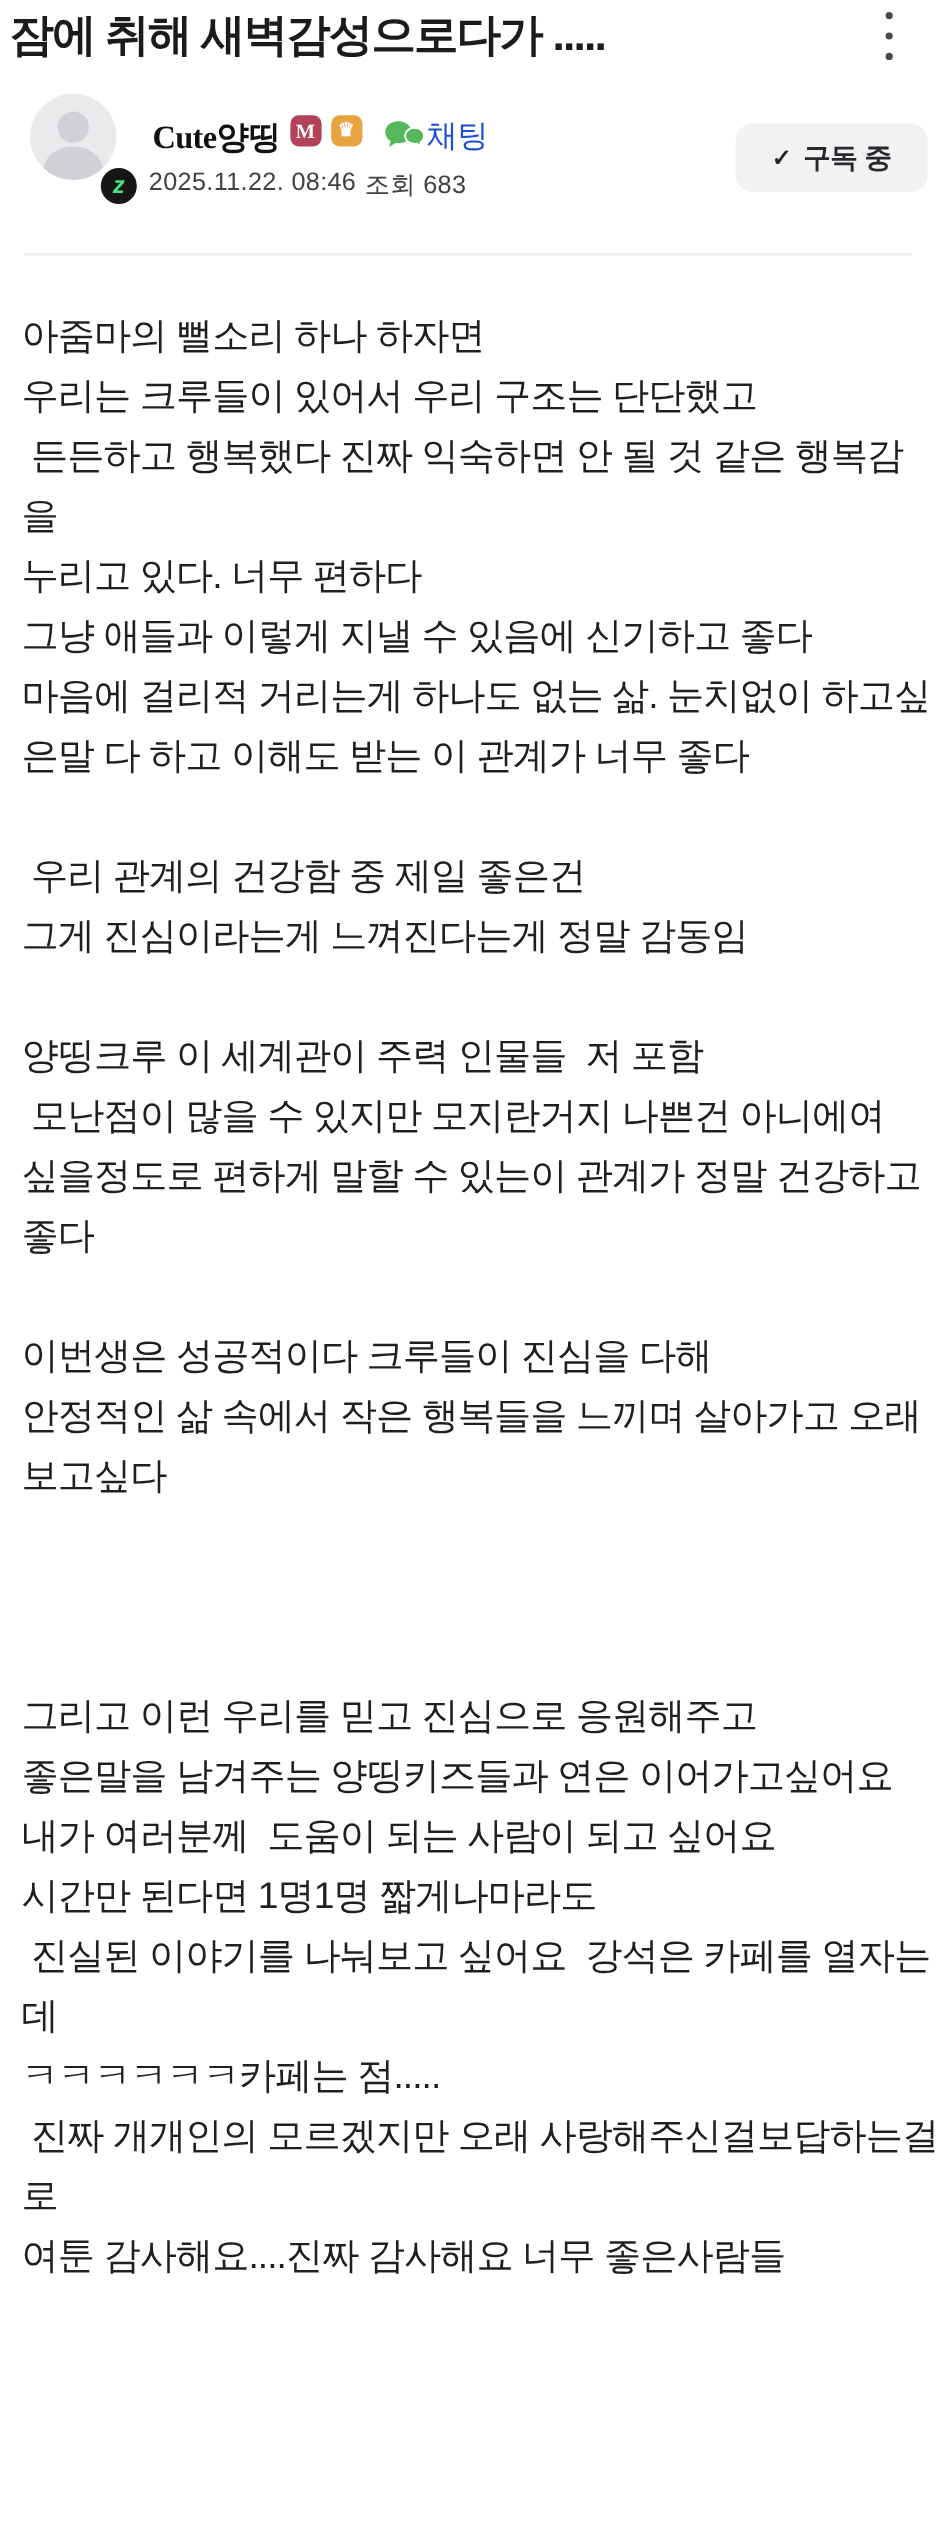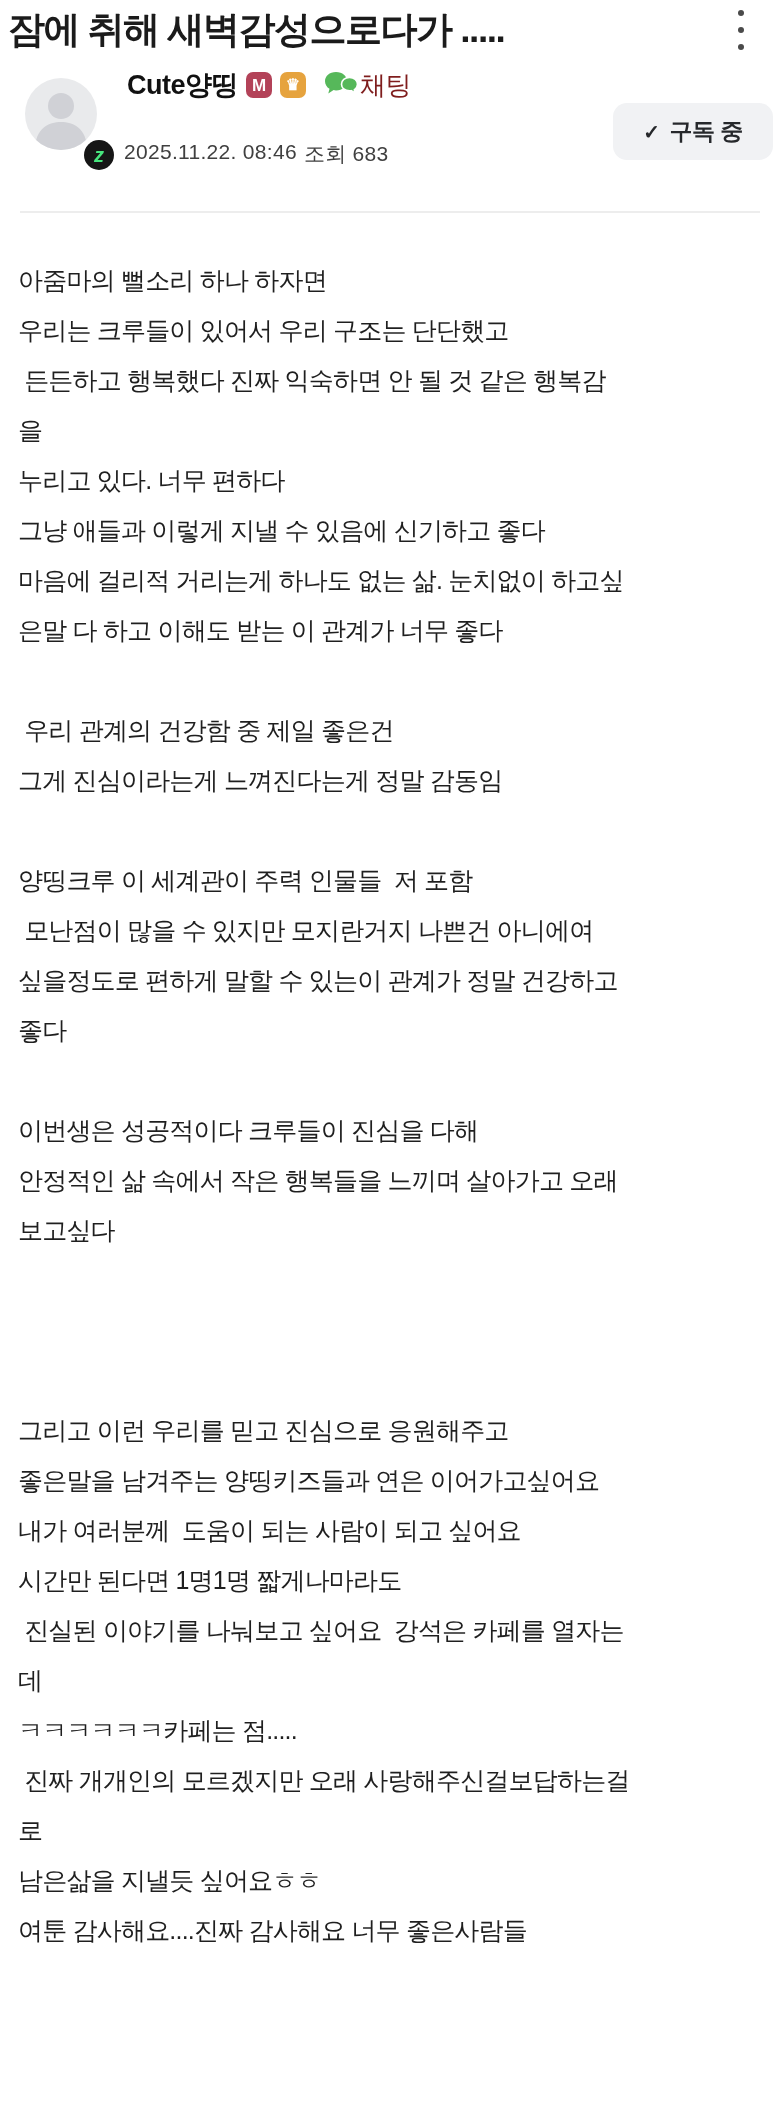--- a/index.html
+++ b/index.html
@@ -33,34 +33,34 @@
   }
   .z-badge {
     position:absolute; left:84px; top:140px;
     width:30px; height:30px; border-radius:50%;
     background:#161616; color:#47e57d;
     display:flex; align-items:center; justify-content:center;
     font-size:20px; font-weight:900; font-style:italic;
     line-height:1;
   }
   .name-row {
-    position:absolute; left:127px; top:68px; height:34px;
-    display:flex; align-items:center;
+    position:absolute; left:127px; top:96px; height:34px;
+    display:flex; align-items:flex-start;font-family:Liberation Serif, serif;
   }
   .nickname { font-size:27px; font-weight:700; color:#111; letter-spacing:-0.5px; }
   .badge {
     width:26px; height:26px; border-radius:7px; margin-left:8px;
     display:flex; align-items:center; justify-content:center;
     color:#fff; font-size:17px; font-weight:700; line-height:1;
   }
   .badge-m { background:#b34258; }
   .badge-crown { background:#e6a33e; font-size:16px; }
   .chat-link { display:flex; align-items:center; margin-left:18px; cursor:pointer; }
   .chat-link svg { display:block; }
-  .chat-label { font-size:26px; font-weight:500; color:#7f1d1d; letter-spacing:-0.5px; margin-left:2px; }
+  .chat-label { font-size:26px; font-weight:500; color:#1d4ed8; letter-spacing:-0.5px; margin-left:2px; }
   .meta-row {
     position:absolute; left:124px; top:140px;
     font-size:21px; color:#404040; letter-spacing:0.3px;
     display:flex; gap:7px;
   }
   .subscribe-btn {
     position:absolute; left:613px; top:103px;
     width:160px; height:57px; border-radius:14px;
     background:#f1f2f4; border:none; cursor:pointer;
     display:flex; align-items:center; justify-content:center; gap:10px;
@@ -69,21 +69,21 @@
   }
   .subscribe-btn .check { font-size:20px; font-weight:700; }
   .divider {
     position:absolute; left:20px; right:20px; top:211px;
     height:2px; background:#ededed;
   }
   
   .post-body { position:absolute; left:18px; top:255px; right:6px; }
   .body-line {
     height:50px; line-height:50px;
-    font-size:25px; color:#1f1f1f; letter-spacing:-0.8px;
+    font-size:31px; color:#1f1f1f; letter-spacing:-0.8px;
     white-space:pre; overflow:visible;
   }
 </style>
 </head>
 <body>
 
 <div class="page">
 
   <h1 class="title">잠에 취해 새벽감성으로다가 .....</h1>
   <div class="kebab">
@@ -153,17 +153,16 @@
       <div class="body-line"></div>
       <div class="body-line">그리고 이런 우리를 믿고 진심으로 응원해주고</div>
       <div class="body-line">좋은말을 남겨주는 양띵키즈들과 연은 이어가고싶어요</div>
       <div class="body-line">내가 여러분께  도움이 되는 사람이 되고 싶어요</div>
       <div class="body-line">시간만 된다면 1명1명 짧게나마라도</div>
       <div class="body-line"> 진실된 이야기를 나눠보고 싶어요  강석은 카페를 열자는</div>
       <div class="body-line">데</div>
       <div class="body-line">ㅋㅋㅋㅋㅋㅋ카페는 점.....</div>
       <div class="body-line"> 진짜 개개인의 모르겠지만 오래 사랑해주신걸보답하는걸</div>
       <div class="body-line">로</div>
-      <div class="body-line">남은삶을 지낼듯 싶어요ㅎㅎ</div>
       <div class="body-line">여툰 감사해요....진짜 감사해요 너무 좋은사람들</div>
     </div>
 
 </div>
 
 </body></html>

